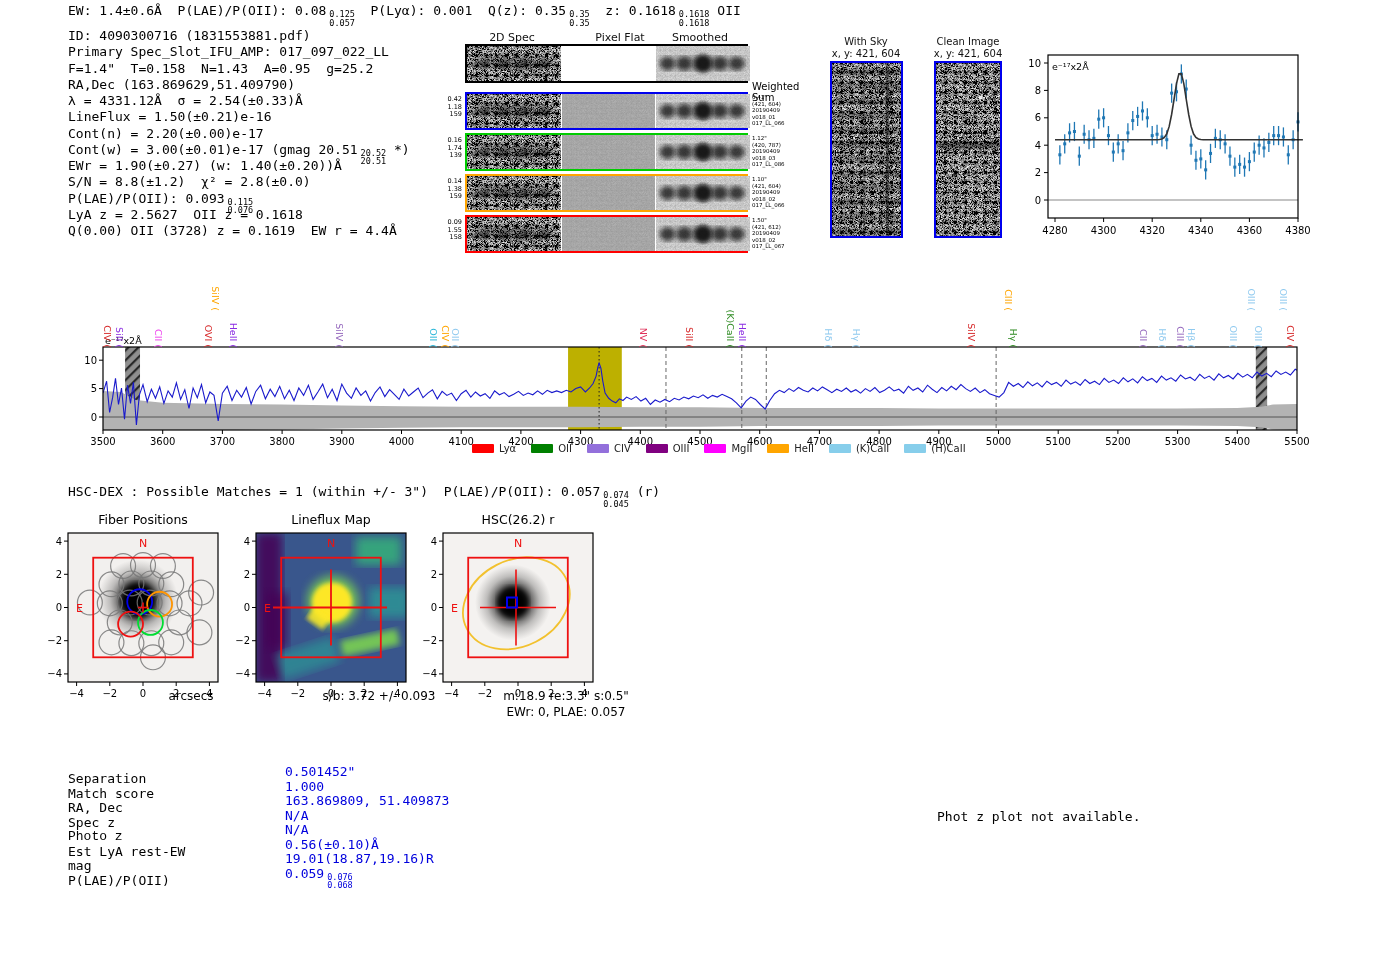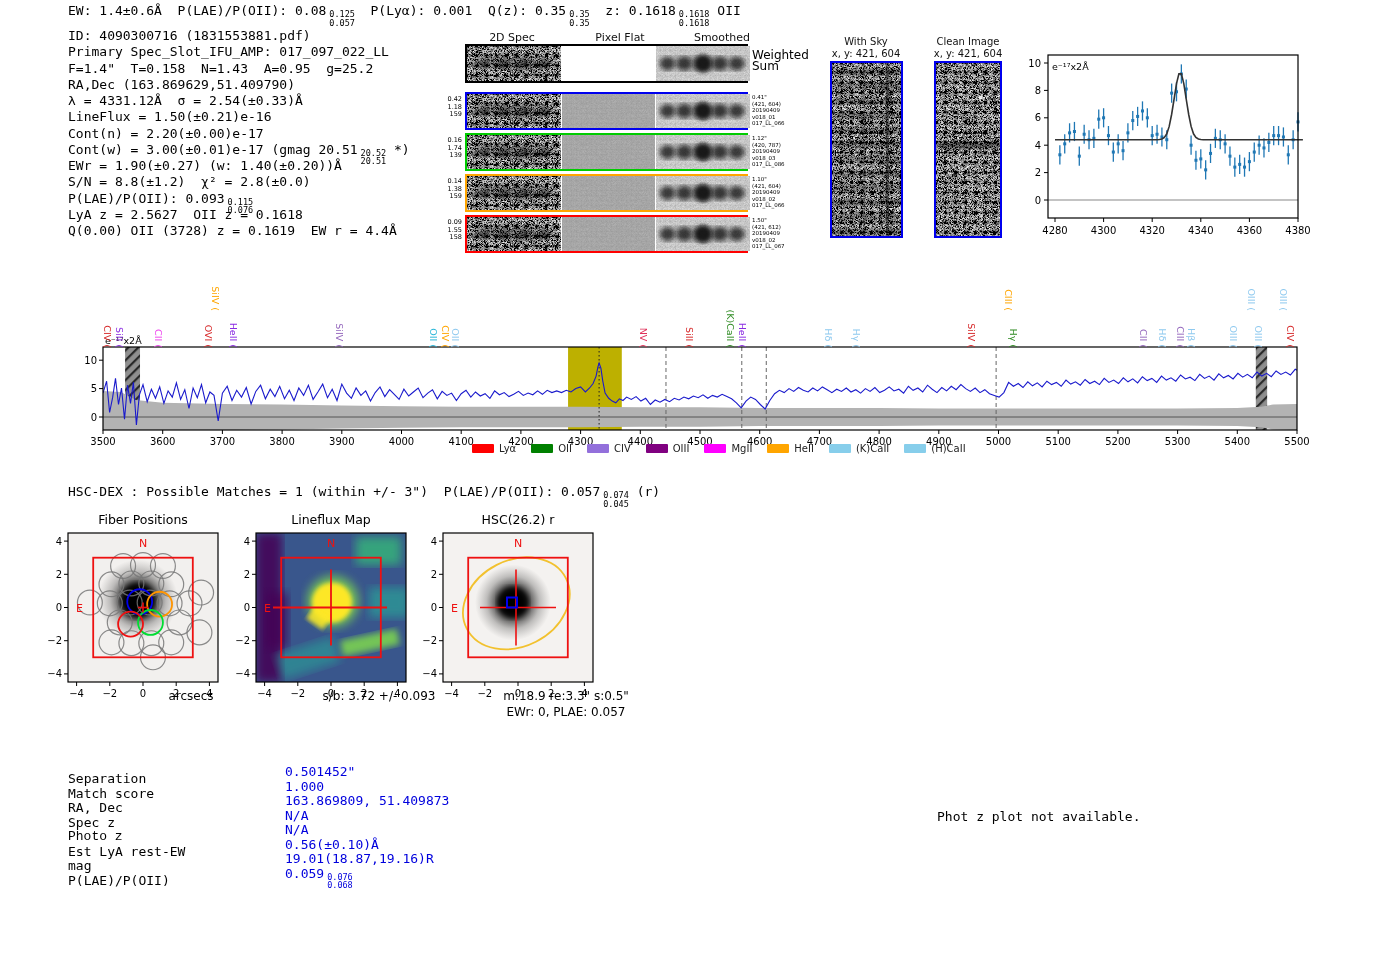--- a/index.html
+++ b/index.html
@@ -17,21 +17,21 @@
   .ctitle{position:absolute;transform:translateX(-50%);font-size:11px;color:#111;white-space:nowrap;}
   .ctitle2{position:absolute;transform:translateX(-50%);font-size:10px;color:#111;white-space:nowrap;text-align:center;line-height:12px;}
   .maptitle{position:absolute;transform:translateX(-50%);font-size:12.5px;color:#000;white-space:nowrap;}
   .mapcap{position:absolute;transform:translateX(-50%);font-size:12px;color:#000;white-space:nowrap;margin-left:48px;}
   .llab{position:absolute;transform-origin:0 0;transform:rotate(90deg) translateX(-100%);
         font-size:9.5px;white-space:nowrap;line-height:10px;}
   .cutrow{position:absolute;left:465px;width:283px;background:#fff;box-sizing:border-box;}
   .cutcell{position:absolute;top:0;height:100%;overflow:hidden;}
   .tinyL{position:absolute;left:434px;width:28px;text-align:right;font-size:6.5px;line-height:7.6px;color:#000;}
   .tinyR{position:absolute;left:752px;width:50px;text-align:left;font-size:5.5px;line-height:6.6px;color:#000;}
-  .bigR{position:absolute;left:752px;width:60px;font-size:12px;line-height:10.5px;color:#000;}
+  .bigR{position:absolute;left:752px;width:60px;font-size:10px;line-height:10.5px;color:#000;margin-top:32px;}
   .skybox{position:absolute;border:2px solid #0000ee;box-sizing:border-box;overflow:hidden;background:#bbb;}
   #legend{left:472px;top:443px;display:flex;gap:15px;align-items:center;}
   .lgitem{display:flex;align-items:center;gap:5px;font-size:10px;color:#222;}
   .lgsw{width:22px;height:9px;border-radius:1px;display:inline-block;}
   #hscdex-line{left:68px;top:484px;font-size:13px;white-space:pre;}
   #match-table .tlabel{position:absolute;left:68px;font-size:13px;white-space:pre;}
   #match-table .tvalue{position:absolute;left:285px;font-size:13px;white-space:pre;color:#0000dd;}
   #match-table .tvalue .fr{color:#0000dd;}
   #photz-note{left:937px;top:809px;font-size:13px;white-space:pre;}
   svg{display:block;}
@@ -99,21 +99,21 @@
       <div class="iline">EWr = 1.90(±0.27) (w: 1.40(±0.20))Å</div>
       <div class="iline">S/N = 8.8(±1.2)  χ² = 2.8(±0.0)</div>
       <div class="iline">P(LAE)/P(OII): 0.093<span class="fr"><span>0.115</span><span>0.076</span></span></div>
       <div class="iline">LyA z = 2.5627  OII z = 0.1618</div>
       <div class="iline">Q(0.00) OII (3728) z = 0.1619  EW r = 4.4Å</div>
     </div>
 
   <div id="cutouts-2d">
       <div class="ctitle" style="left: 512px; top: 31px;">2D Spec</div>
       <div class="ctitle" style="left: 620px; top: 31px;">Pixel Flat</div>
-      <div class="ctitle" style="left: 722px; top: 31px;">Smoothed</div>
+      <div class="ctitle" style="left: 700px; top: 31px;">Smoothed</div>
       <div class="cutrow" style="top: 44px; height: 39px; border: 2px solid rgb(0, 0, 0);">
         <div class="cutcell" style="left: 0px; width: 94px;">
           <svg width="94" height="35">
             <rect x="0" y="0" width="94" height="35" filter="url(#f-noise)"></rect>
             <ellipse cx="47" cy="17.5" rx="43.24" ry="6" fill="#111" opacity="0.35" filter="url(#f-blur3)"></ellipse>
             <circle cx="16.919999999999998" cy="17.5" r="5" fill="#000" opacity="0.4" filter="url(#f-blur2)"></circle>
             <circle cx="36.660000000000004" cy="17.5" r="5" fill="#000" opacity="0.4" filter="url(#f-blur2)"></circle>
             <circle cx="56.4" cy="17.5" r="5" fill="#000" opacity="0.4" filter="url(#f-blur2)"></circle>
             <circle cx="76.14" cy="17.5" r="5" fill="#000" opacity="0.4" filter="url(#f-blur2)"></circle>
           </svg>

